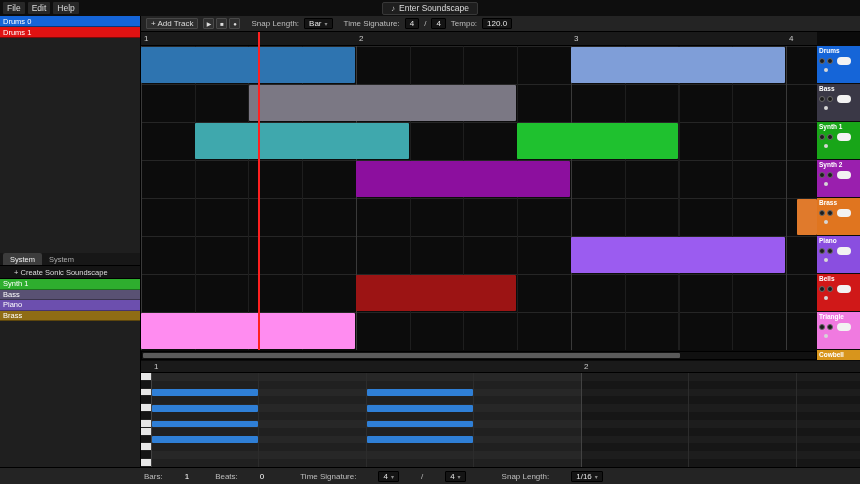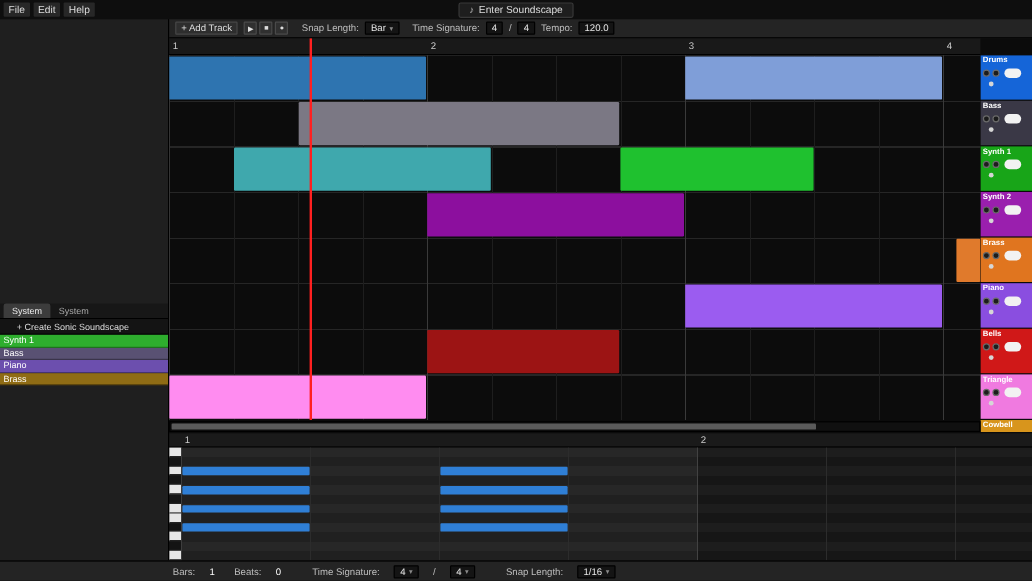--- a/index.html
+++ b/index.html
@@ -74,39 +74,43 @@
   #pr-bar1 { position:absolute; left:0; top:0; width:430px; height:94px; background:#202020; }
   #pr-lines { position:absolute; left:0; top:0; width:709px; height:94px;
     background-image:
       repeating-linear-gradient(to right, #424242 0 1px, transparent 1px 430px),
       repeating-linear-gradient(to right, #2c2c2c 0 1px, transparent 1px 107.5px),
       repeating-linear-gradient(to bottom, rgba(255,255,255,.03) 0 7.83px, transparent 7.83px 15.66px);
   }
   .note { position:absolute; height:6.8px; border-radius:1px; }
 
   
-  #statusbar { left:0; top:467px; width:860px; height:17px; background:#242424; border-top:1px solid #000; display:flex; align-items:center; gap:12px; font-size:8px; color:#c8c8c8; padding-left:144px; }
+  #statusbar { left:0; top:467px; width:860px; height:17px; background:#242424; border-top:1px solid #000; display:flex; align-items:center; gap:22px; font-size:8px; color:#c8c8c8; padding-left:144px; }
   #statusbar .value { color:#fff; }
 </style>
 </head>
 <body>
 
 <div class="abs" id="menubar">
   <div id="menu-items" style="display:flex;">
       <div class="menu-item">File</div>
       <div class="menu-item">Edit</div>
       <div class="menu-item">Help</div>
     </div>
   <div id="soundscape">
     <span class="note-ic">♪</span>
     <span>Enter Soundscape</span>
   </div>
 </div>
 
 <div class="abs" id="sidebar">
+  <div id="pattern-list">
+      <div class="pattern-row" style="background: rgb(21, 101, 216);">Drums 0</div>
+      <div class="pattern-row" style="background: rgb(224, 18, 18);">Drums 1</div>
+    </div>
   <div id="tab-row">
       <div class="tab active">System</div>
       <div class="tab">System</div>
     </div>
   <div id="create-row">+ Create Sonic Soundscape</div>
   <div id="instrument-list">
       <div class="instrument-row" style="background: rgb(46, 174, 46);">Synth 1</div>
       <div class="instrument-row" style="background: rgb(89, 81, 115);">Bass</div>
       <div class="instrument-row" style="background: rgb(108, 79, 174);">Piano</div>
       <div class="instrument-row" style="background: rgb(143, 108, 21);">Brass</div>

